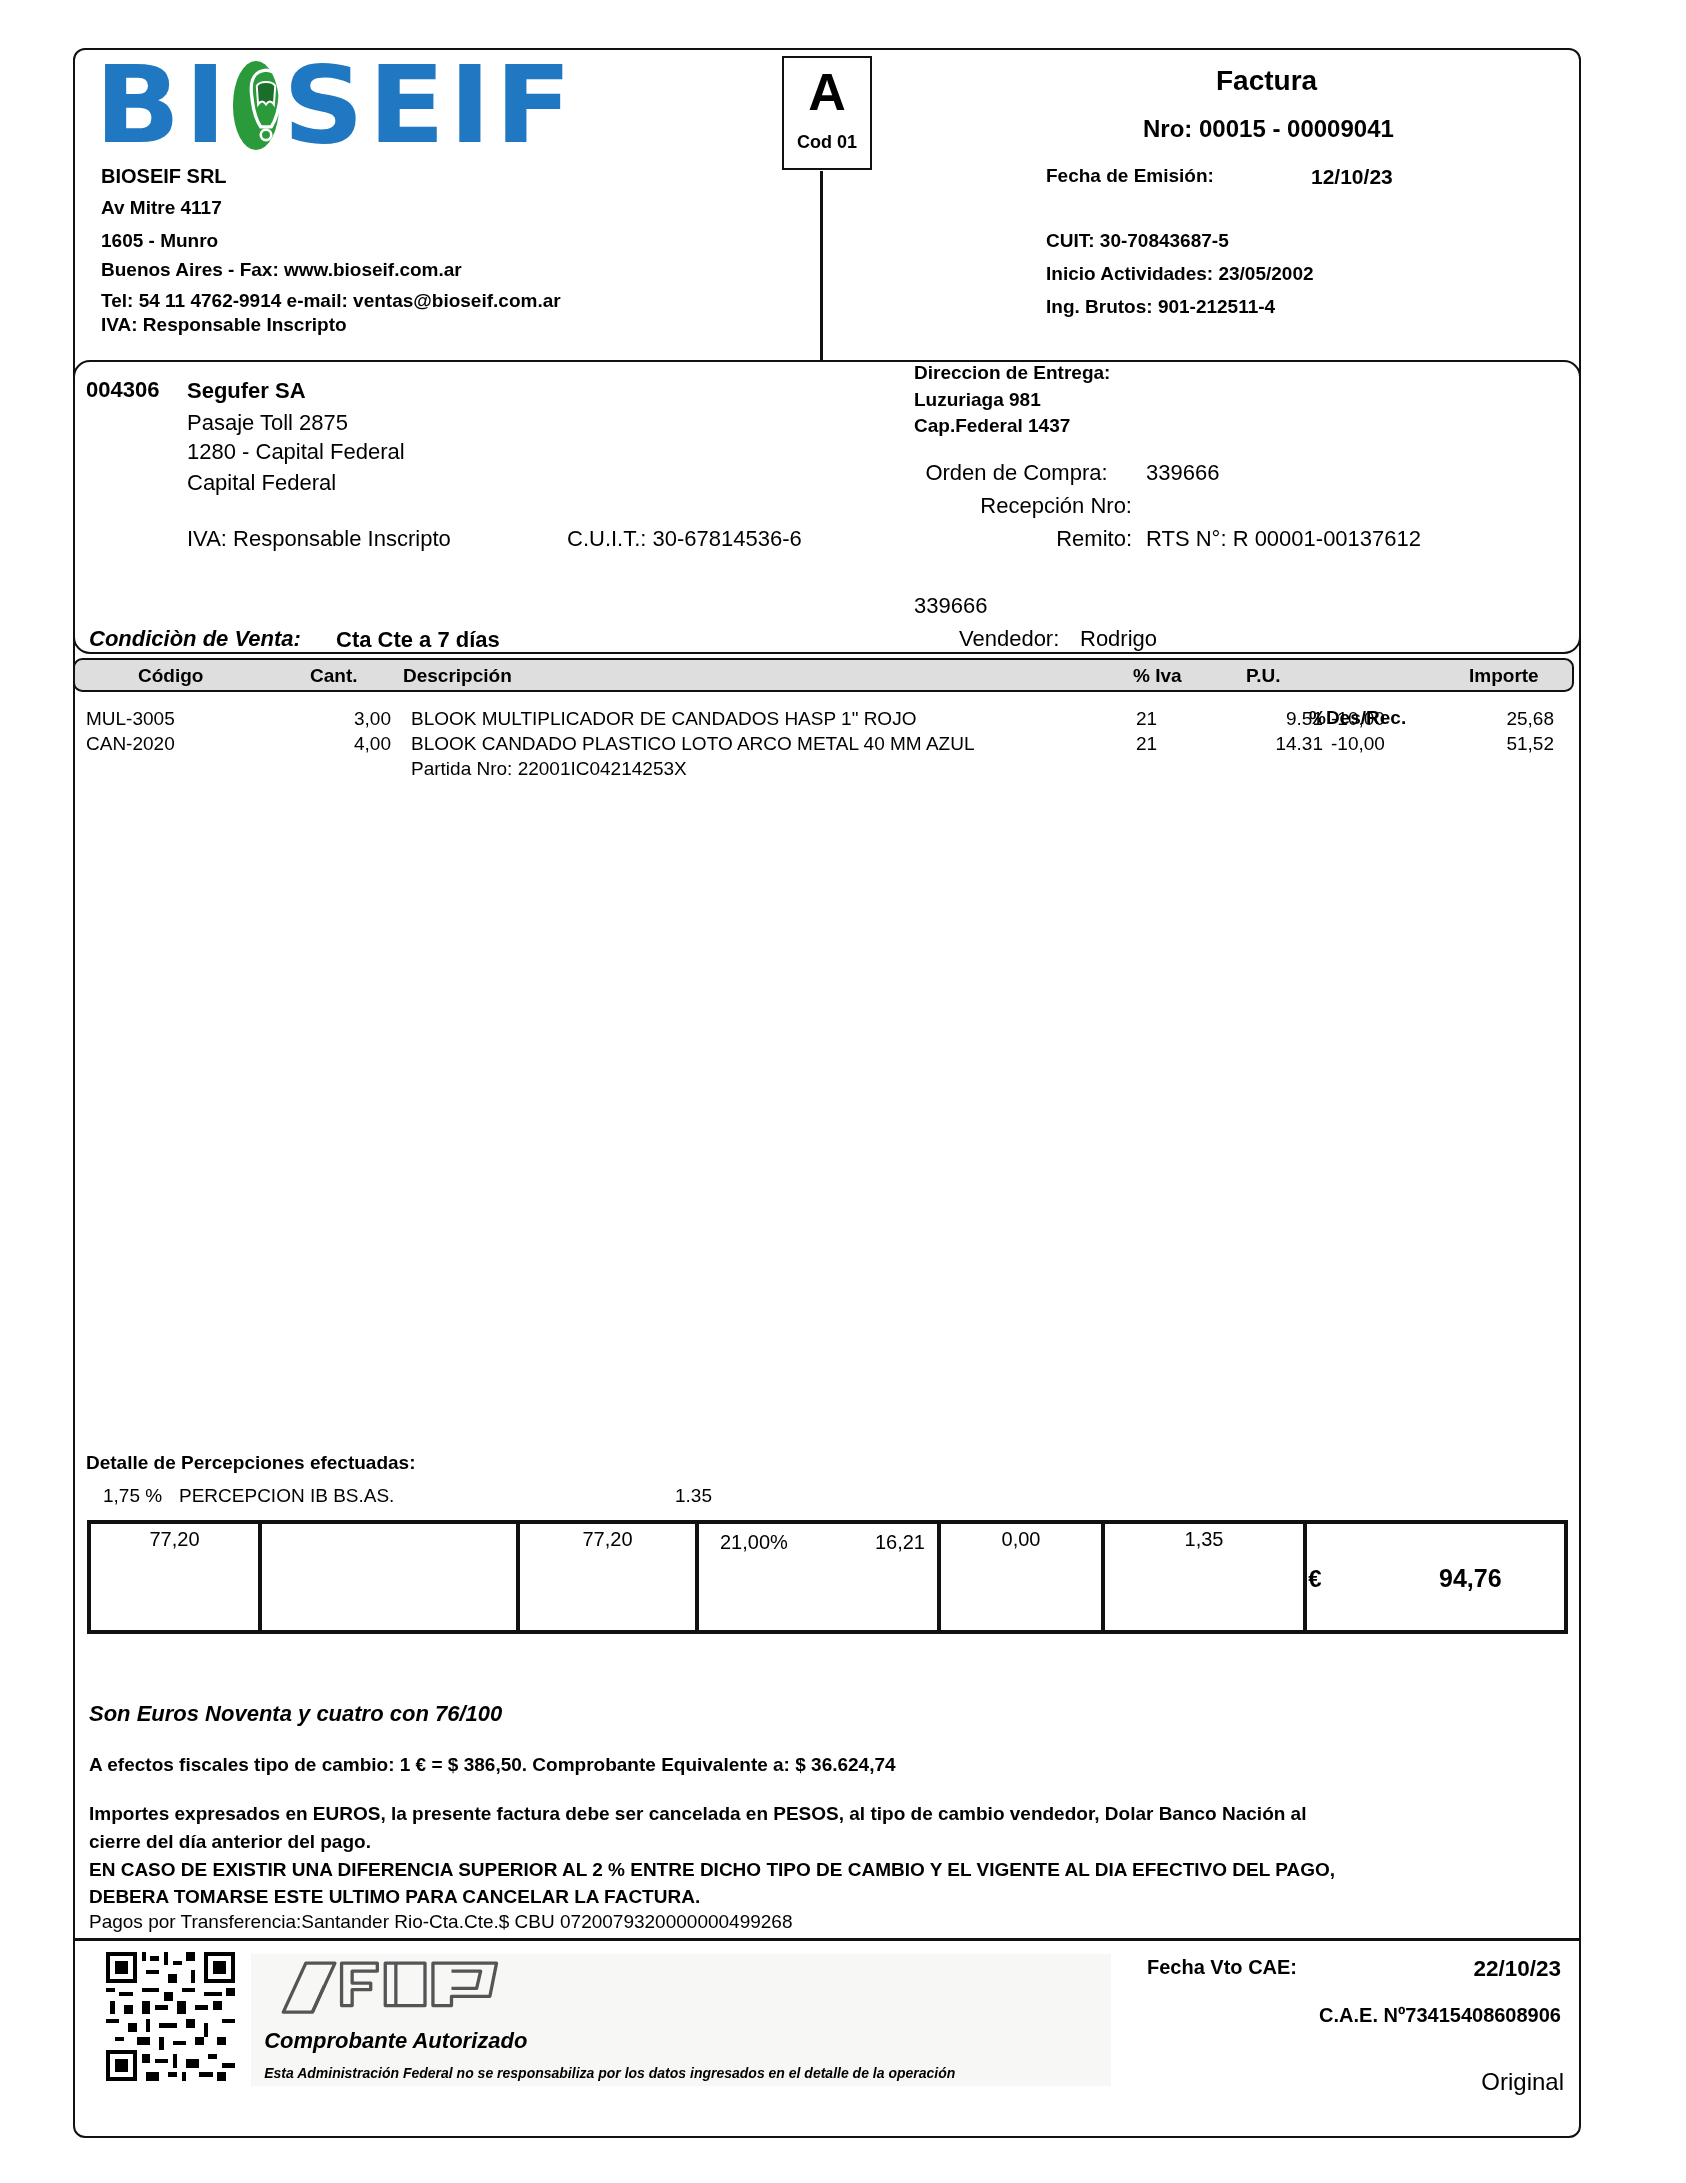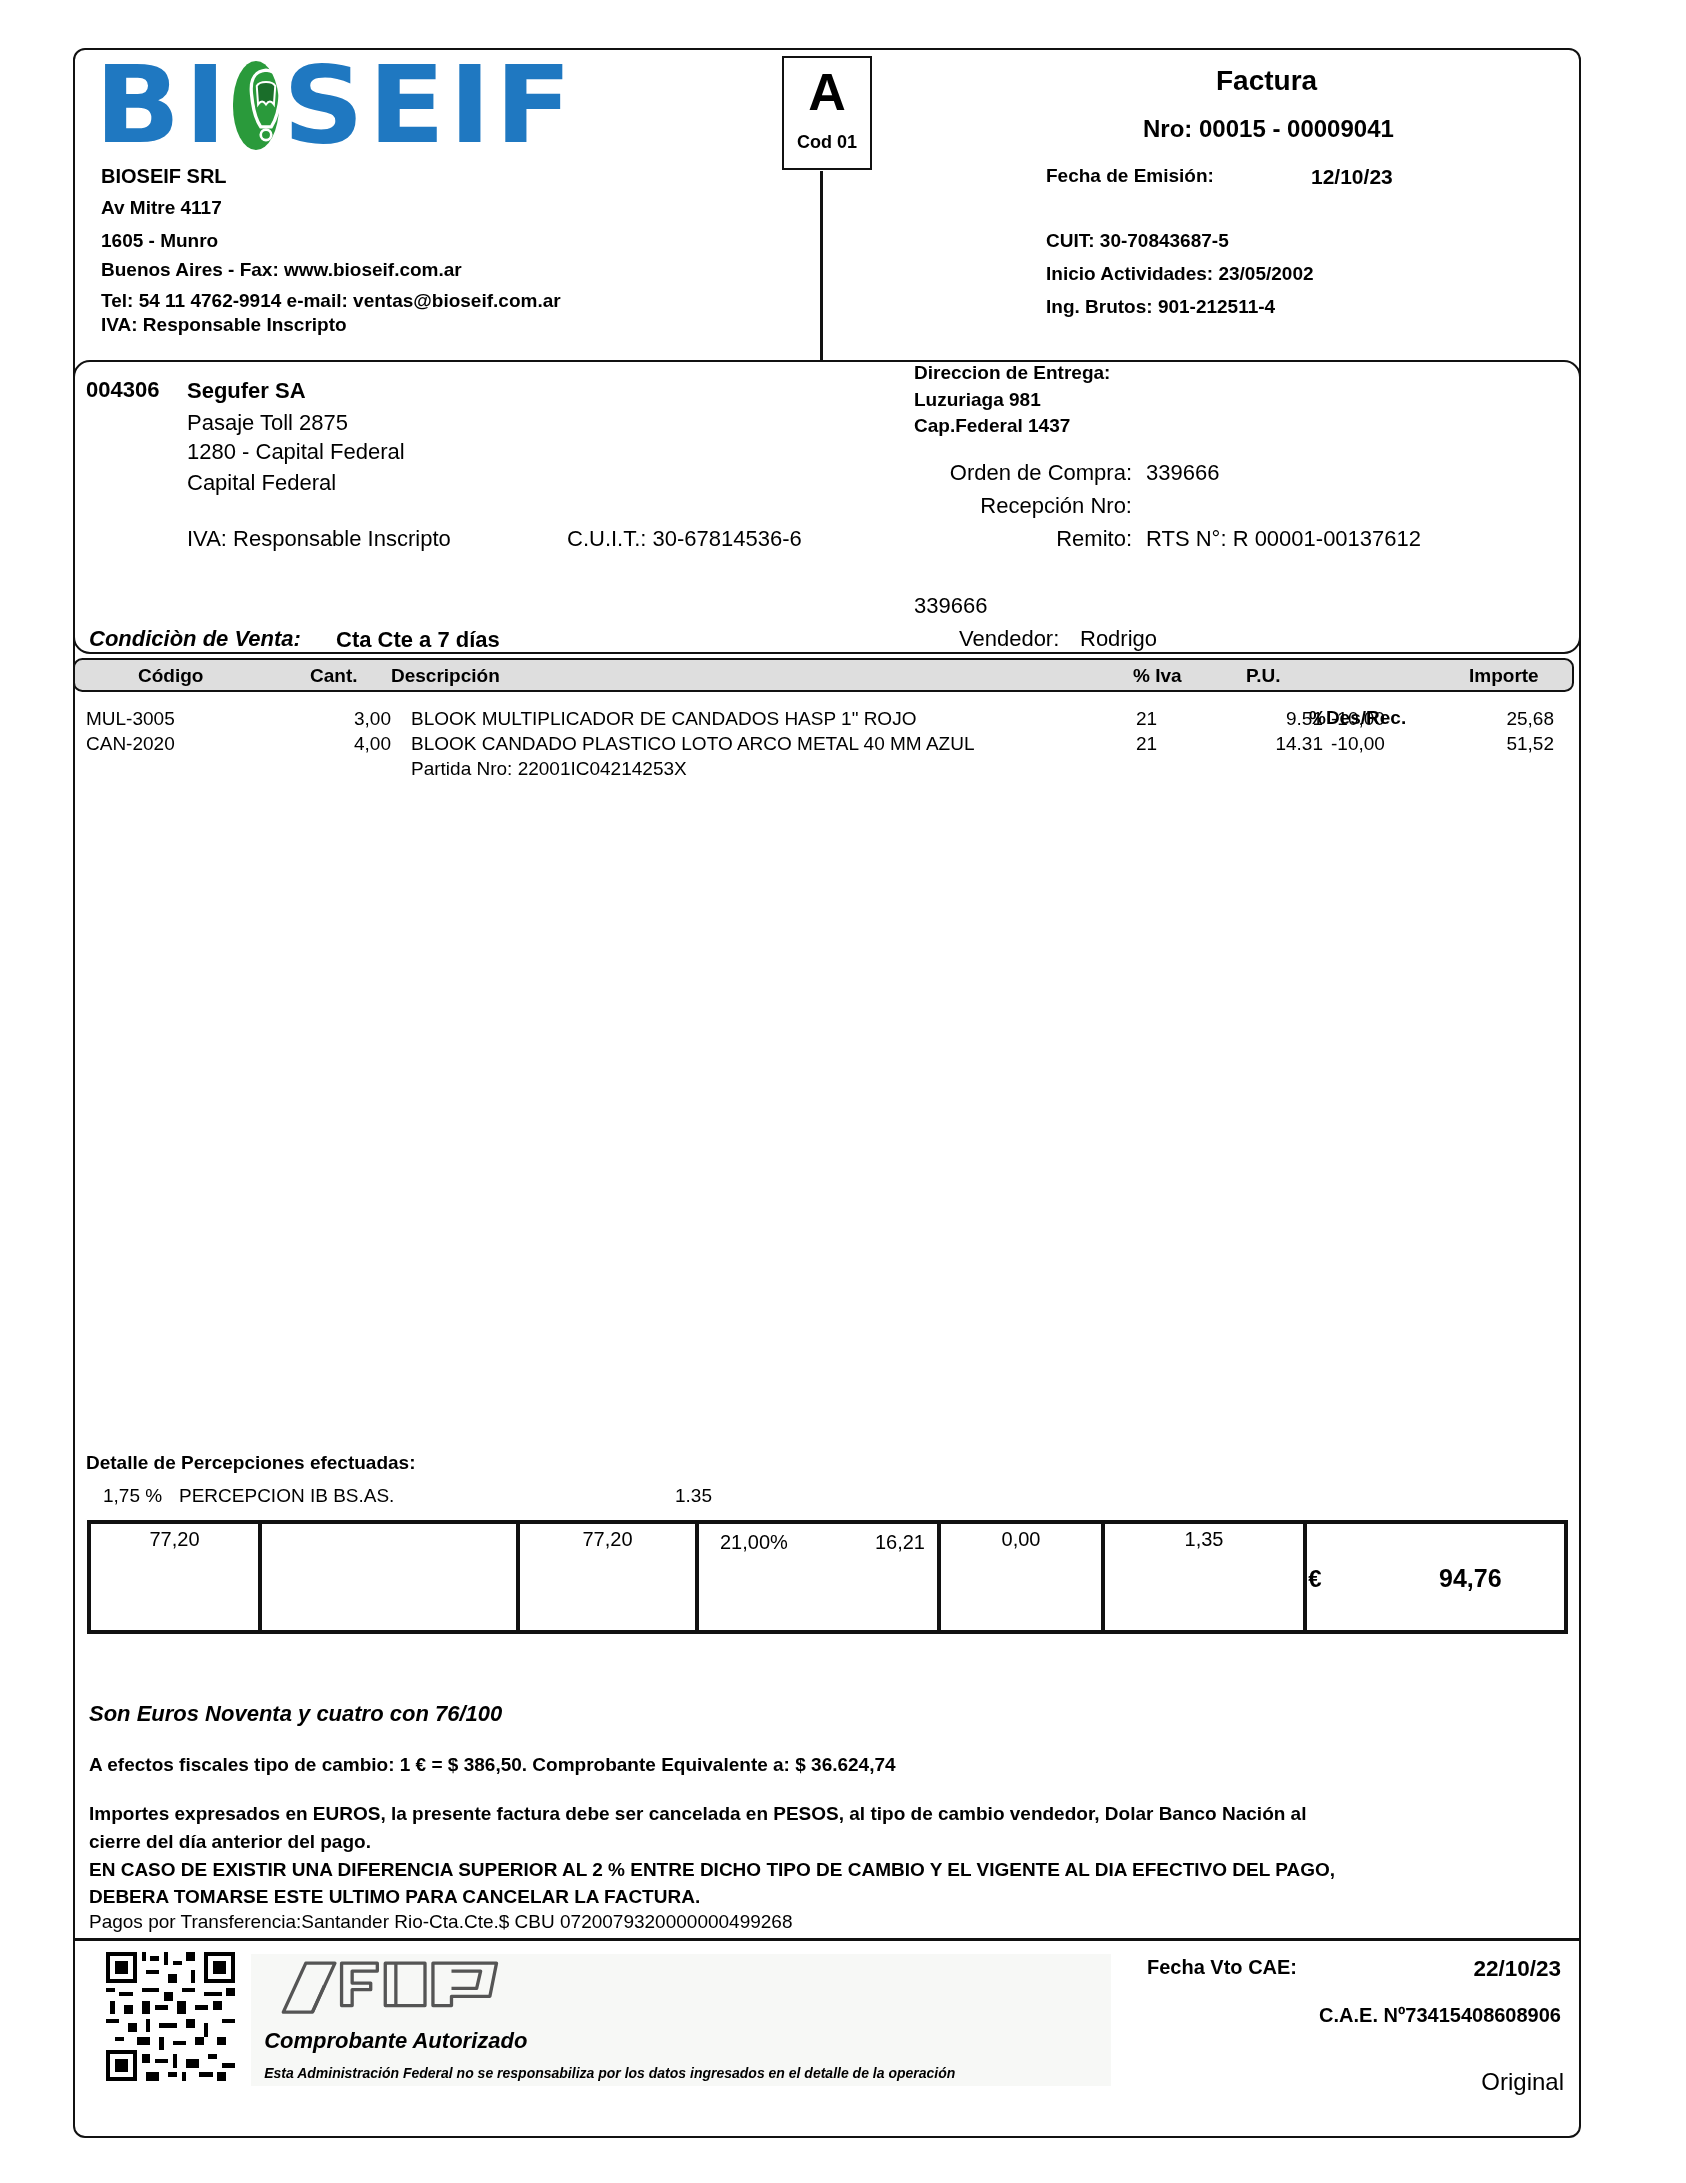--- a/index.html
+++ b/index.html
@@ -94,37 +94,37 @@
 <div class="abs f33" style="left:187px; top:410px;">Pasaje Toll 2875</div>
 <div class="abs f33" style="left:187px; top:439px;">1280 - Capital Federal</div>
 <div class="abs f33" style="left:187px; top:470px;">Capital Federal</div>
 <div class="abs f33" style="left:187px; top:526px;">IVA: Responsable Inscripto</div>
 <div class="abs f33" style="left:567px; top:526px;">C.U.I.T.: 30-67814536-6</div>
 
 <div class="abs b f29" style="left:914px; top:362px;">Direccion de Entrega:</div>
 <div class="abs b f29" style="left:914px; top:389px;">Luzuriaga 981</div>
 <div class="abs b f29" style="left:914px; top:415px;">Cap.Federal 1437</div>
 
-<div class="abs f33" style="left:901px; top:460px; width:231px; text-align:right;">Orden de Compra:</div>
+<div class="abs f33" style="left:901px; top:460px; width:231px; text-align:center;">Orden de Compra:</div>
 <div class="abs f33" style="left:1146px; top:460px;">339666</div>
 <div class="abs f33" style="left:901px; top:493px; width:231px; text-align:right;">Recepción Nro:</div>
 <div class="abs f33" style="left:1146px; top:493px;"></div>
 <div class="abs f33" style="left:901px; top:526px; width:231px; text-align:right;">Remito:</div>
 <div class="abs f33" style="left:1146px; top:526px;">RTS N°: R 00001-00137612</div>
 <div class="abs f33" style="left:914px; top:593px;">339666</div>
 <div class="abs f33" style="left:959px; top:626px;">Vendedor:</div>
 <div class="abs f33" style="left:1080px; top:626px;">Rodrigo</div>
 
 <div class="abs b i f33" style="left:89px; top:626px;">Condiciòn de Venta:</div>
 <div class="abs b f33" style="left:336px; top:627px;">Cta Cte a 7 días</div>
 
 <div class="frame" id="items-head">
   <span style="left:63px;">Código</span>
   <span style="left:235px;">Cant.</span>
-  <span style="left:316px;">Descripción</span>
+  <span style="left:328px;">Descripción</span>
   <span style="left:1058px;">% Iva</span>
   <span style="left:1171px;">P.U.</span>
   <span style="left:1234px;margin-top:42px;">%Des/Rec.</span>
   <span style="left:1394px;">Importe</span>
 </div>
 
 <div>
   <div class="abs f29" style="left:86px; top:708px;">MUL-3005</div>
   <div class="abs f29" style="left:298px; top:708px; width:93px; text-align:right;">3,00</div>
   <div class="abs f29" style="left:411px; top:708px;">BLOOK MULTIPLICADOR DE CANDADOS HASP 1" ROJO</div>

